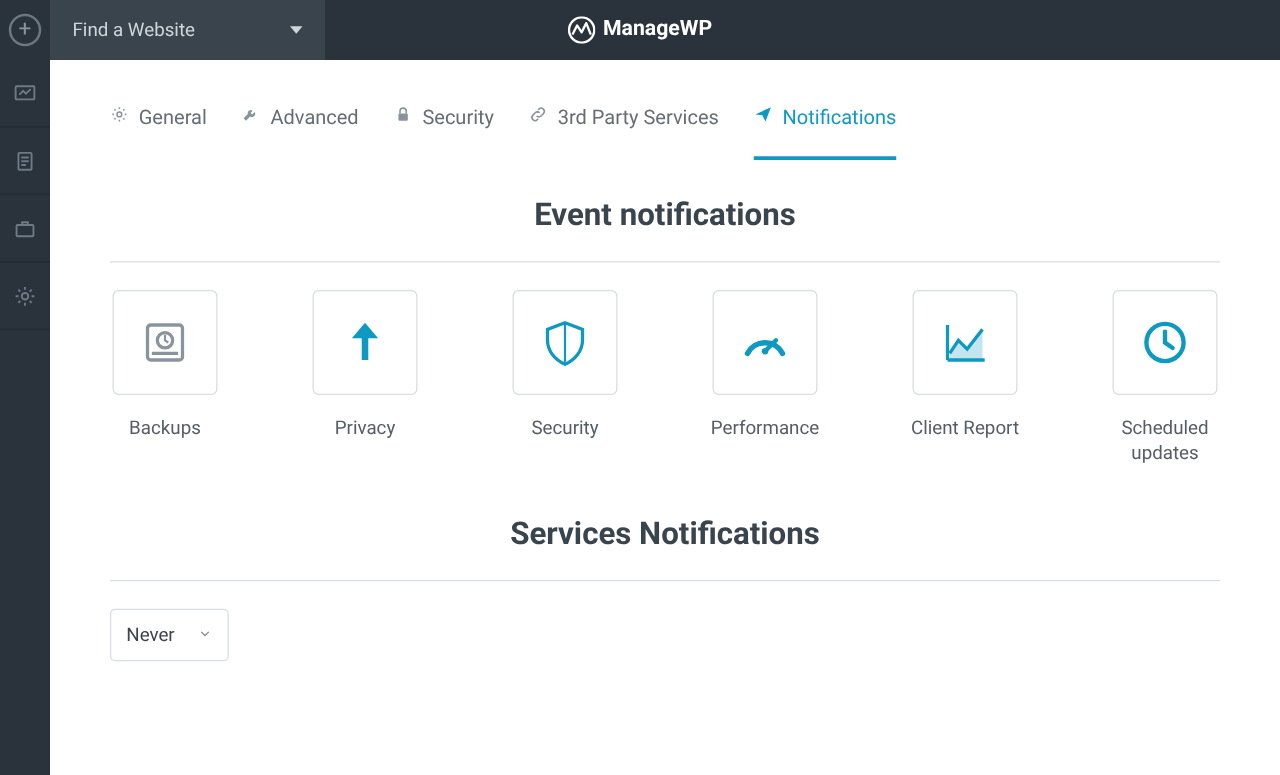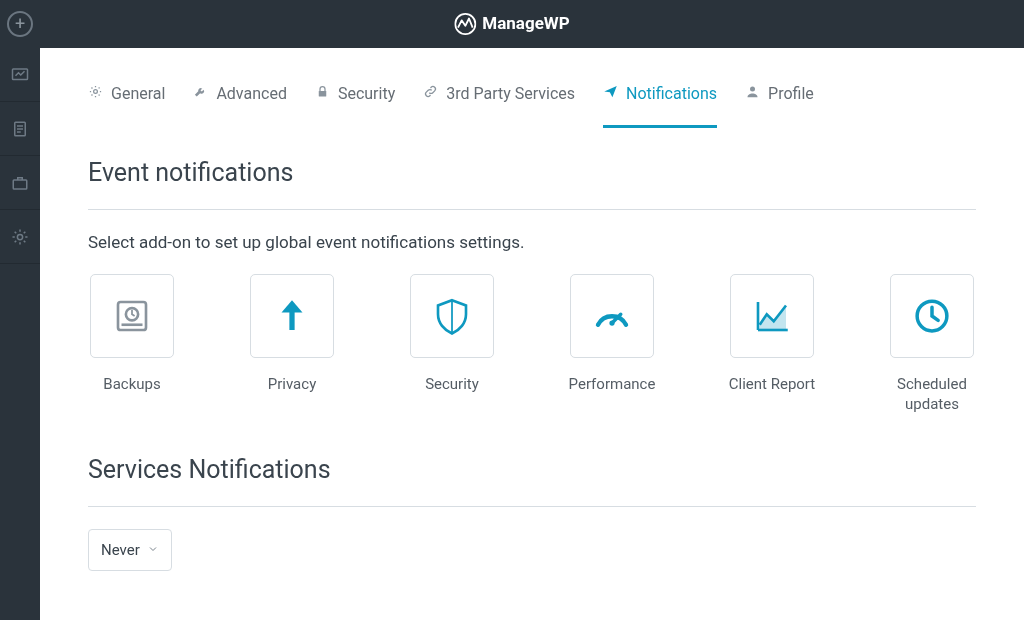--- a/index.html
+++ b/index.html
@@ -111,23 +111,24 @@
   .tab.active {
     color: #0e99c0;
     border-bottom-color: #0e99c0;
   }
   .tab.active svg { fill: #0e99c0; }
 
   .content { padding: 30px 48px 40px; }
 
   h2.section-title {
     font-size: 25px;
-    font-weight: 400;
+    font-weight: 700;
     color: #3a444d;
     margin-bottom: 22px;
+    text-align: center;
   }
   hr.section-divider {
     border: none;
     border-top: 1px solid #d7dde2;
     margin-bottom: 22px;
   }
   .section-desc {
     font-size: 17px;
     color: #3a444d;
     margin-bottom: 22px;
@@ -160,40 +161,44 @@
     text-align: center;
     line-height: 1.35;
   }
 
   .dismiss-label {
     font-size: 17px;
     color: #3a444d;
     margin-bottom: 18px;
   }
   .select-box {
-    width: 84px;
+    width: 95px;
     height: 42px;
     border: 1px solid #d7dde2;
     border-radius: 4px;
     padding: 0 12px;
     display: flex;
     align-items: center;
     justify-content: space-between;
     font-size: 15px;
     color: #3a444d;
     cursor: pointer;
   }
   .select-box .chevron svg { width: 12px; height: 12px; stroke: #7a838c; fill:none; stroke-width:2;}
 </style>
 </head>
 <body>
 
 <div class="topbar">
   <div class="add-btn">
     <div class="add-btn-circle">+</div>
+  </div>
+  <div class="site-dropdown">
+    <span>Find a Website</span>
+    <span class="caret"></span>
   </div>
   <div class="brand">
     <svg viewBox="0 0 24 24">
       <circle cx="12" cy="12" r="11" fill="none" stroke="#fff" stroke-width="2"></circle>
       <path d="M4 16 L8 8 L12 14 L16 6 L20 16" fill="none" stroke="#fff" stroke-width="2" stroke-linejoin="round"></path>
     </svg>
     <span><b>ManageWP</b></span>
   </div>
 </div>
 
@@ -254,34 +259,26 @@
           <path d="M10 14a4 4 0 0 0 5.7 0l3-3a4 4 0 0 0-5.7-5.7l-1 1M14 10a4 4 0 0 0-5.7 0l-3 3a4 4 0 0 0 5.7 5.7l1-1" fill="none" stroke="#8a949d" stroke-width="2"></path>
         </svg>
       <span>3rd Party Services</span>
     </div>
     <div class="tab active">
       <svg viewBox="0 0 24 24">
           <path d="M2 12 L22 3 L15 21 L11 13 Z"></path>
         </svg>
       <span>Notifications</span>
     </div>
-    <div class="tab">
-      <svg viewBox="0 0 24 24">
-          <circle cx="12" cy="8" r="4"></circle>
-          <path d="M4 21c0-4 4-6 8-6s8 2 8 6"></path>
-        </svg>
-      <span>Profile</span>
-    </div>
   </div>
 
   <div class="content">
 
     <h2 class="section-title">Event notifications</h2>
     <hr class="section-divider">
-    <p class="section-desc">Select add-on to set up global event notifications settings.</p>
 
     <div class="addon-row">
       <div class="addon">
         <div class="addon-tile">
           <svg viewBox="0 0 48 48">
             <rect x="8" y="8" width="32" height="32" rx="3" fill="none" stroke="#8a949d" stroke-width="3"></rect>
             <circle cx="24" cy="22" r="7" fill="none" stroke="#8a949d" stroke-width="3"></circle>
             <path d="M24 17 v5 l3 2" stroke="#8a949d" stroke-width="2" fill="none"></path>
             <line x1="12" y1="34" x2="36" y2="34" stroke="#8a949d" stroke-width="3"></line>
           </svg>

